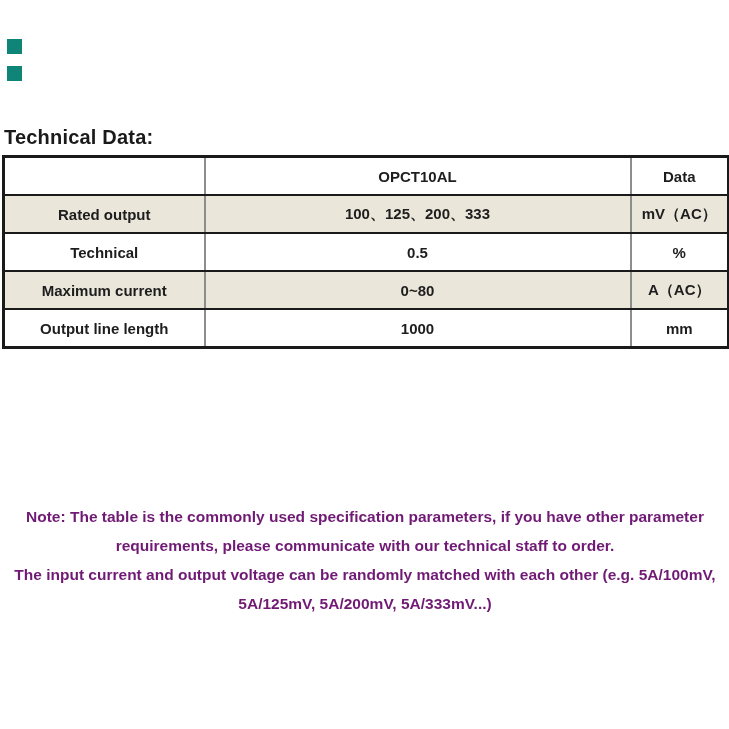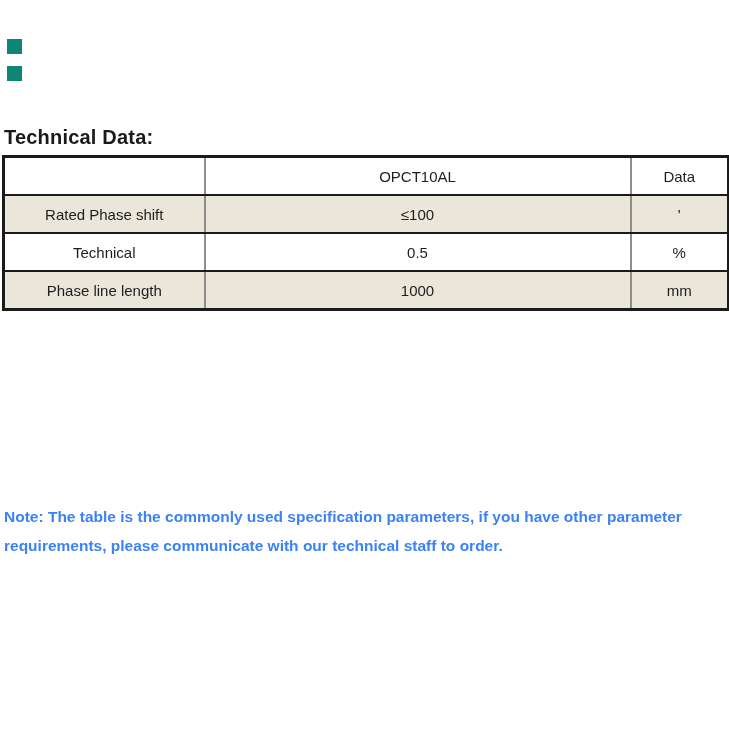--- a/index.html
+++ b/index.html
@@ -47,21 +47,21 @@
   }
   table.spec-table col.c1 { width: 201px; }
   table.spec-table col.c2 { width: 426px; }
   table.spec-table col.c3 { width: 98px; }
   table.spec-table td, table.spec-table th {
     height: 36px;
     padding: 0 4px;
     text-align: center;
     vertical-align: middle;
     font-size: 15px;
-    font-weight: 400;
+    font-weight: 700;
     color: #1d1d1d;
     border-top: 2px solid #1a1a1a;
     border-bottom: 2px solid #1a1a1a;
     background: #ffffff;
     overflow: hidden;
     white-space: nowrap;
     margin-left: 16px;
   }
   table.spec-table td + td, table.spec-table th + th {
     border-left: 2px solid #8d8d8d;
@@ -71,21 +71,22 @@
     background: #EAE6DA;
   }
   .note-block {
     position: absolute;
     left: 4px;
     top: 502px;
     width: 722px;
     font-size: 15.5px;
     font-weight: 700;
     line-height: 29px;
-    color: #3b82f6;
+    color: #701a75;
+    text-align: center;
   }
   .note-block p { margin: 0; }
 </style>
 </head>
 <body>
 
 <div class="page">
 
   <div class="decor-square one"></div>
   <div class="decor-square two"></div>
@@ -98,34 +99,40 @@
         <col class="c2">
         <col class="c3">
       </colgroup>
     <tbody>
       <tr>
         <td></td>
         <td>OPCT10AL</td>
         <td>Data</td>
       </tr>
       <tr>
-        <td>Rated Phase shift</td>
-        <td>≤100</td>
-        <td>'</td>
+        <td>Rated output</td>
+        <td>100、125、200、333</td>
+        <td>mV（AC）</td>
       </tr>
       <tr>
         <td>Technical</td>
         <td>0.5</td>
         <td>%</td>
       </tr>
       <tr>
-        <td>Phase line length</td>
+        <td>Maximum current</td>
+        <td>0~80</td>
+        <td>A（AC）</td>
+      </tr>
+      <tr>
+        <td>Output line length</td>
         <td>1000</td>
         <td>mm</td>
       </tr>
     </tbody>
   </table>
 
   <div class="note-block">
     <p>Note: The table is the commonly used specification parameters, if you have other parameter requirements, please communicate with our technical staff to order.</p>
+    <p>The input current and output voltage can be randomly matched with each other (e.g. 5A/100mV, 5A/125mV, 5A/200mV, 5A/333mV...)</p>
   </div>
 
 </div>
 
 </body></html>

